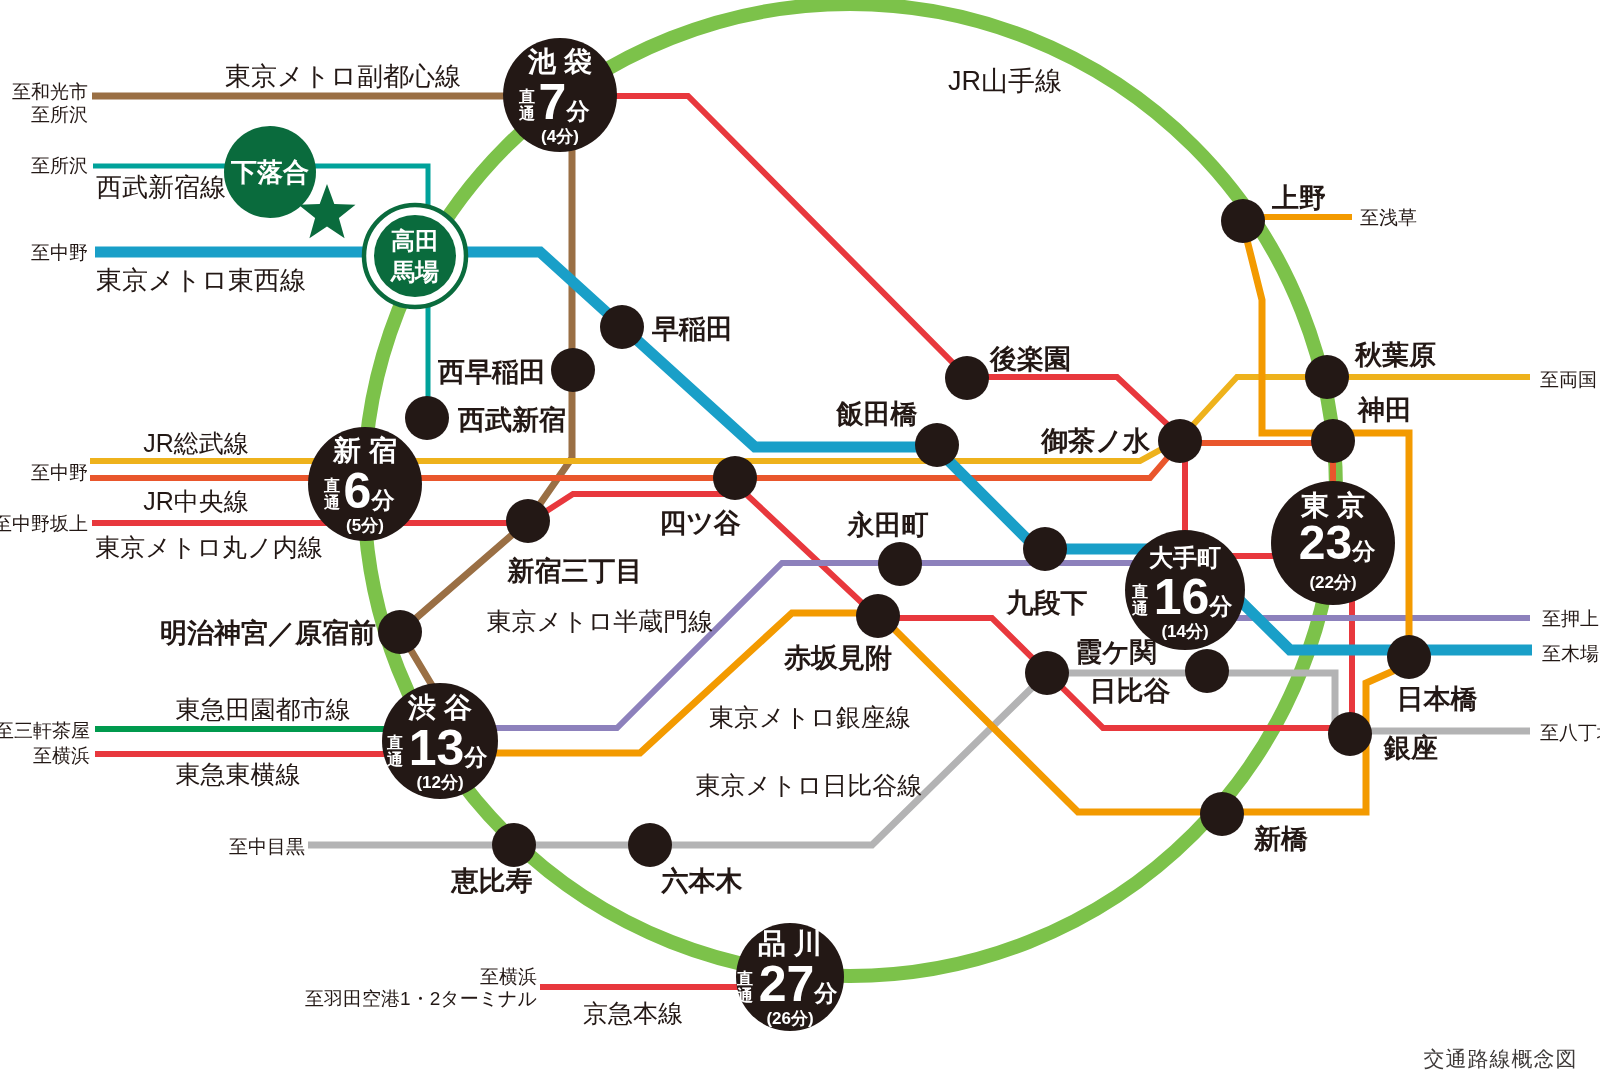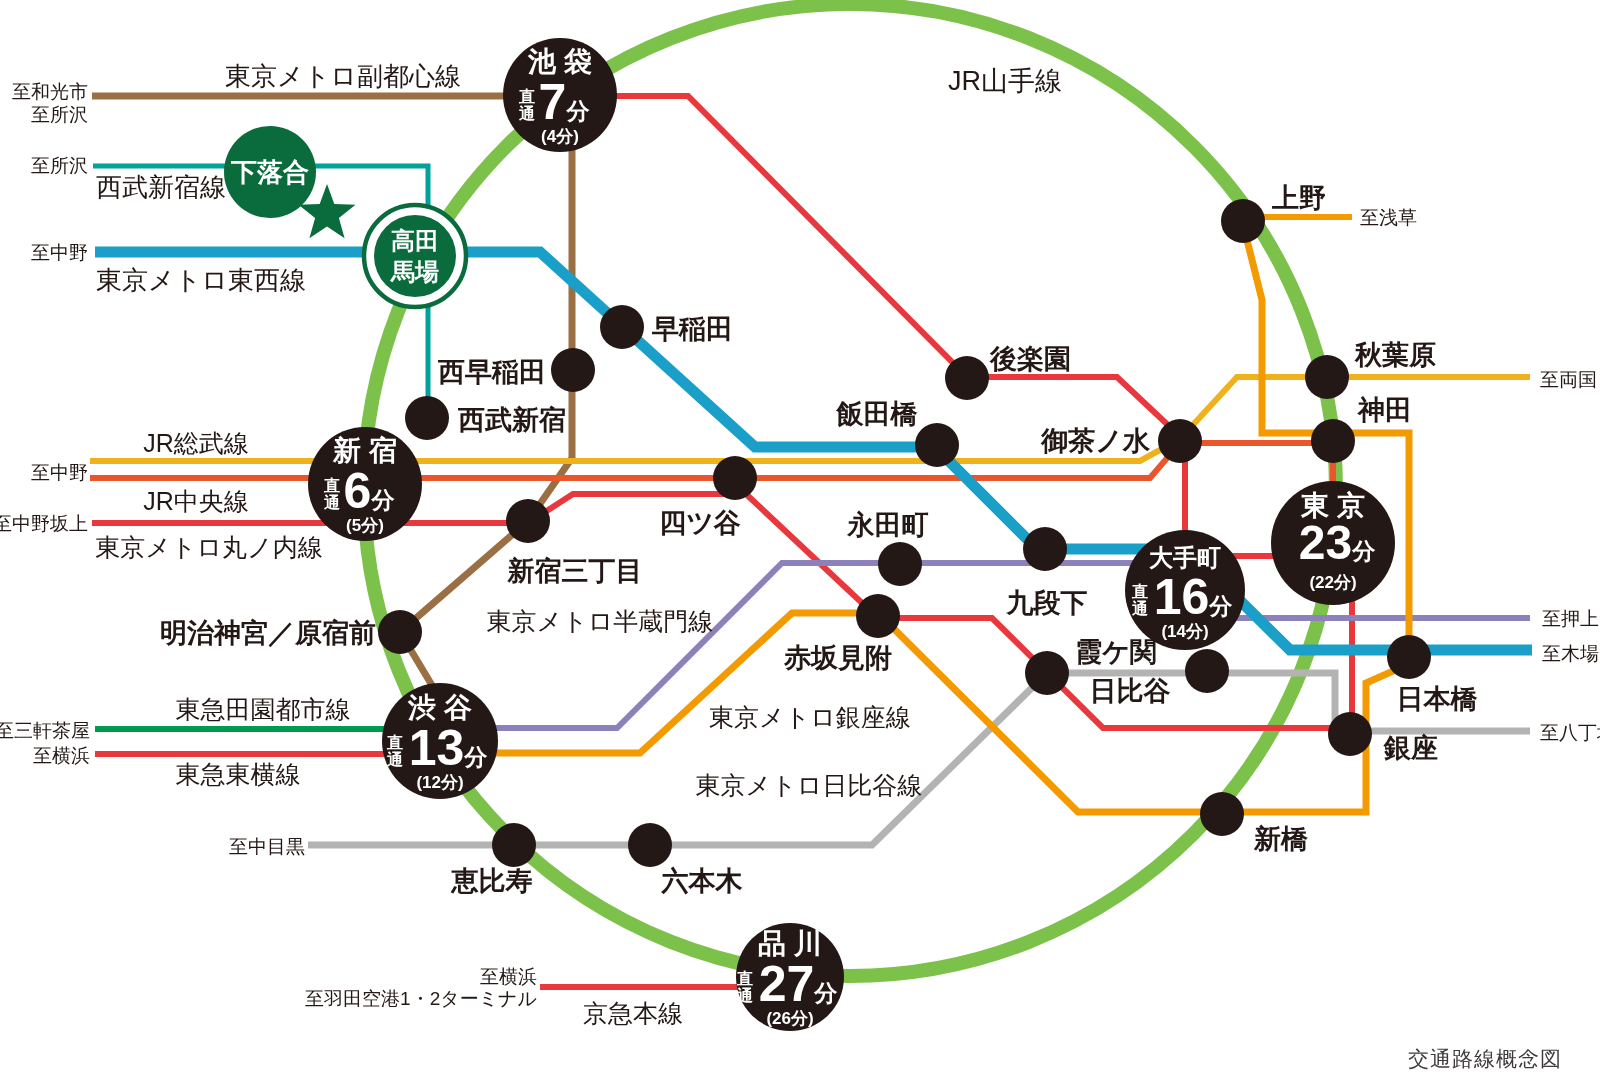--- a/index.html
+++ b/index.html
@@ -3,21 +3,21 @@
 <meta charset="utf-8">
 <style>
   html,body{margin:0;padding:0;background:#ffffff;}
   .stage{position:relative;width:1600px;height:1090px;background:#ffffff;overflow:hidden;
          font-family:"Liberation Sans","DejaVu Sans",sans-serif;}
   svg{position:absolute;left:0;top:0;}
   svg text{font-family:"Liberation Sans","DejaVu Sans",sans-serif;}
   .st-label{font-weight:bold;fill:#231815;}
   .ln-label{fill:#231815;}
   .tm-label{fill:#231815;}
-  .caption{position:absolute;left:1408px;top:1045px;width:185px;text-align:left;
+  .caption{position:absolute;left:1408px;top:1045px;width:185px;text-align:center;
            font-size:21px;color:#3e3a39;letter-spacing:1px;}
 </style>
 </head>
 <body>
 
 <div class="stage">
   <svg id="map" width="1600" height="1090" viewBox="0 0 1600 1090">
       <circle cx="850" cy="490" r="486" fill="none" stroke="#7cc24a" stroke-width="14"></circle>
       <polyline points="92,96 556,96 572,112 572,458 528,521 400,632 436,692" fill="none" stroke="#9a6f44" stroke-width="7" stroke-linejoin="miter" stroke-linecap="butt"></polyline>
       <polyline points="93,166 428,166 428,418" fill="none" stroke="#00a29a" stroke-width="5" stroke-linejoin="miter" stroke-linecap="butt"></polyline>

